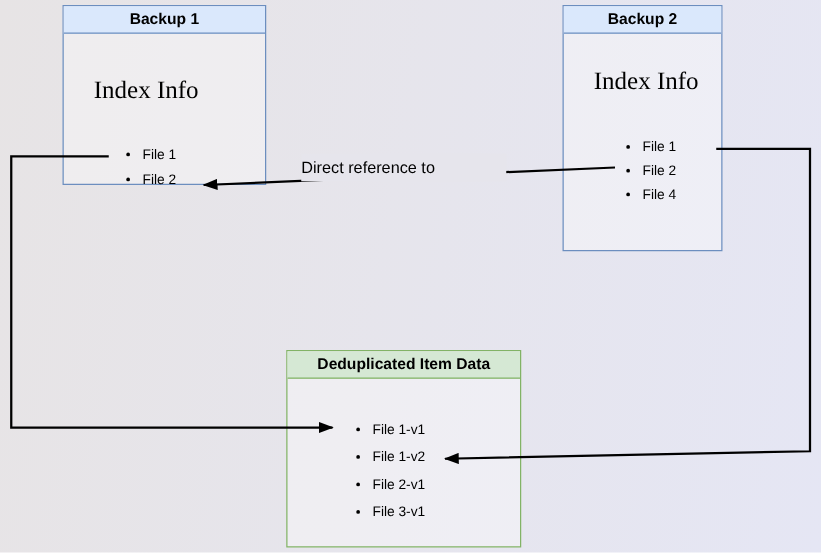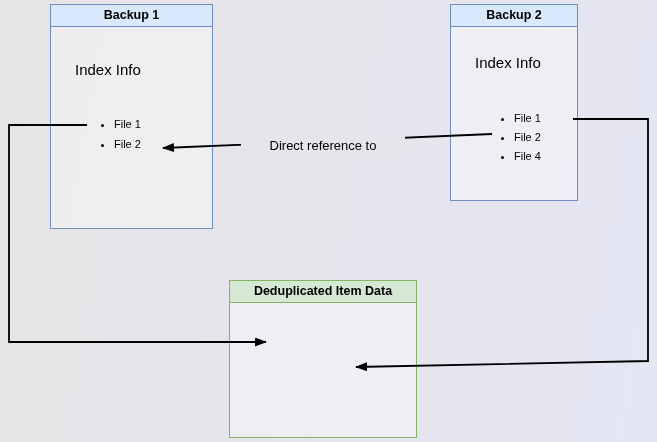--- a/index.html
+++ b/index.html
@@ -7,38 +7,38 @@
     position:relative;width:657px;height:442px;overflow:hidden;
     background:linear-gradient(100deg,#e7e4e5 0%,#e5e6f4 100%);
     font-family:"Liberation Sans",sans-serif;color:#000;
   }
   .box{position:absolute;border:1.5px solid;background:rgba(255,255,255,0.35);box-sizing:border-box;}
   .box .hdr{height:21px;line-height:21px;text-align:center;font-weight:bold;font-size:12.5px;border-bottom:1.5px solid;}
   .blue{border-color:#6c8ebf;}
   .blue .hdr{background:#dae8fc;border-color:#6c8ebf;}
   .green{border-color:#82b366;}
   .green .hdr{background:#d5e8d4;border-color:#82b366;}
-  .subtitle{position:absolute;font-size:15px;white-space:nowrap;}
+  .subtitle{position:absolute;font-size:20px;white-space:nowrap;font-family:Liberation Serif, serif;}
   ul.items{position:absolute;margin:0;padding-left:16px;font-size:11px;list-style:disc;}
-  .b1{left:50px;top:4px;width:163px;height:225px;}
+  .b1{left:50px;top:4px;width:163px;height:144px;}
   .b1 .subtitle{left:24px;top:56px;}
   .b1 ul.items{left:47px;top:109px;}
   .b1 ul.items li{line-height:20px;}
   .b2{left:450px;top:4px;width:128px;height:197px;}
   .b2 .subtitle{left:24px;top:49px;}
   .b2 ul.items{left:47px;top:104px;}
   .b2 ul.items li{line-height:19px;}
   .b3{left:229px;top:280px;width:188px;height:158px;}
   .b3 ul.items{left:52px;top:52px;}
   .b3 ul.items li{line-height:22px;}
   .wires{position:absolute;left:0;top:0;width:657px;height:442px;z-index:2;pointer-events:none;}
   .boxlayer{position:absolute;left:0;top:0;z-index:1;}
   .annotation{
-    position:absolute;left:241px;top:135px;width:164px;z-index:3;
-    background:#e6e5ec;text-align:center;font-size:13px;line-height:17.5px;padding:2px 0;
+    position:absolute;left:241px;top:123px;width:164px;z-index:3;
+    background:#e6e5ec;text-align:left;font-size:13px;line-height:17.5px;padding:2px 0;
   }
 </style>
 </head>
 <body>
 
 <div class="stage">
 
   <div class="boxlayer">
 
     <div class="box blue b1">
@@ -55,20 +55,26 @@
       <div class="subtitle">Index Info</div>
       <ul class="items">
         <li>File 1</li>
         <li>File 2</li>
         <li>File 4</li>
       </ul>
     </div>
 
     <div class="box green b3">
       <div class="hdr">Deduplicated Item Data</div>
+      <ul class="items">
+        <li>File 1-v1</li>
+        <li>File 1-v2</li>
+        <li>File 2-v1</li>
+        <li>File 3-v1</li>
+      </ul>
     </div>
   </div>
 
   <svg class="wires" viewBox="0 0 657 442" xmlns="http://www.w3.org/2000/svg">
     <defs>
       <marker id="arrow" markerUnits="userSpaceOnUse" markerWidth="12" markerHeight="9" refX="11" refY="4.5" orient="auto">
         <path d="M0,0 L12,4.5 L0,9 Z" fill="#000"></path>
       </marker>
     </defs>
 

